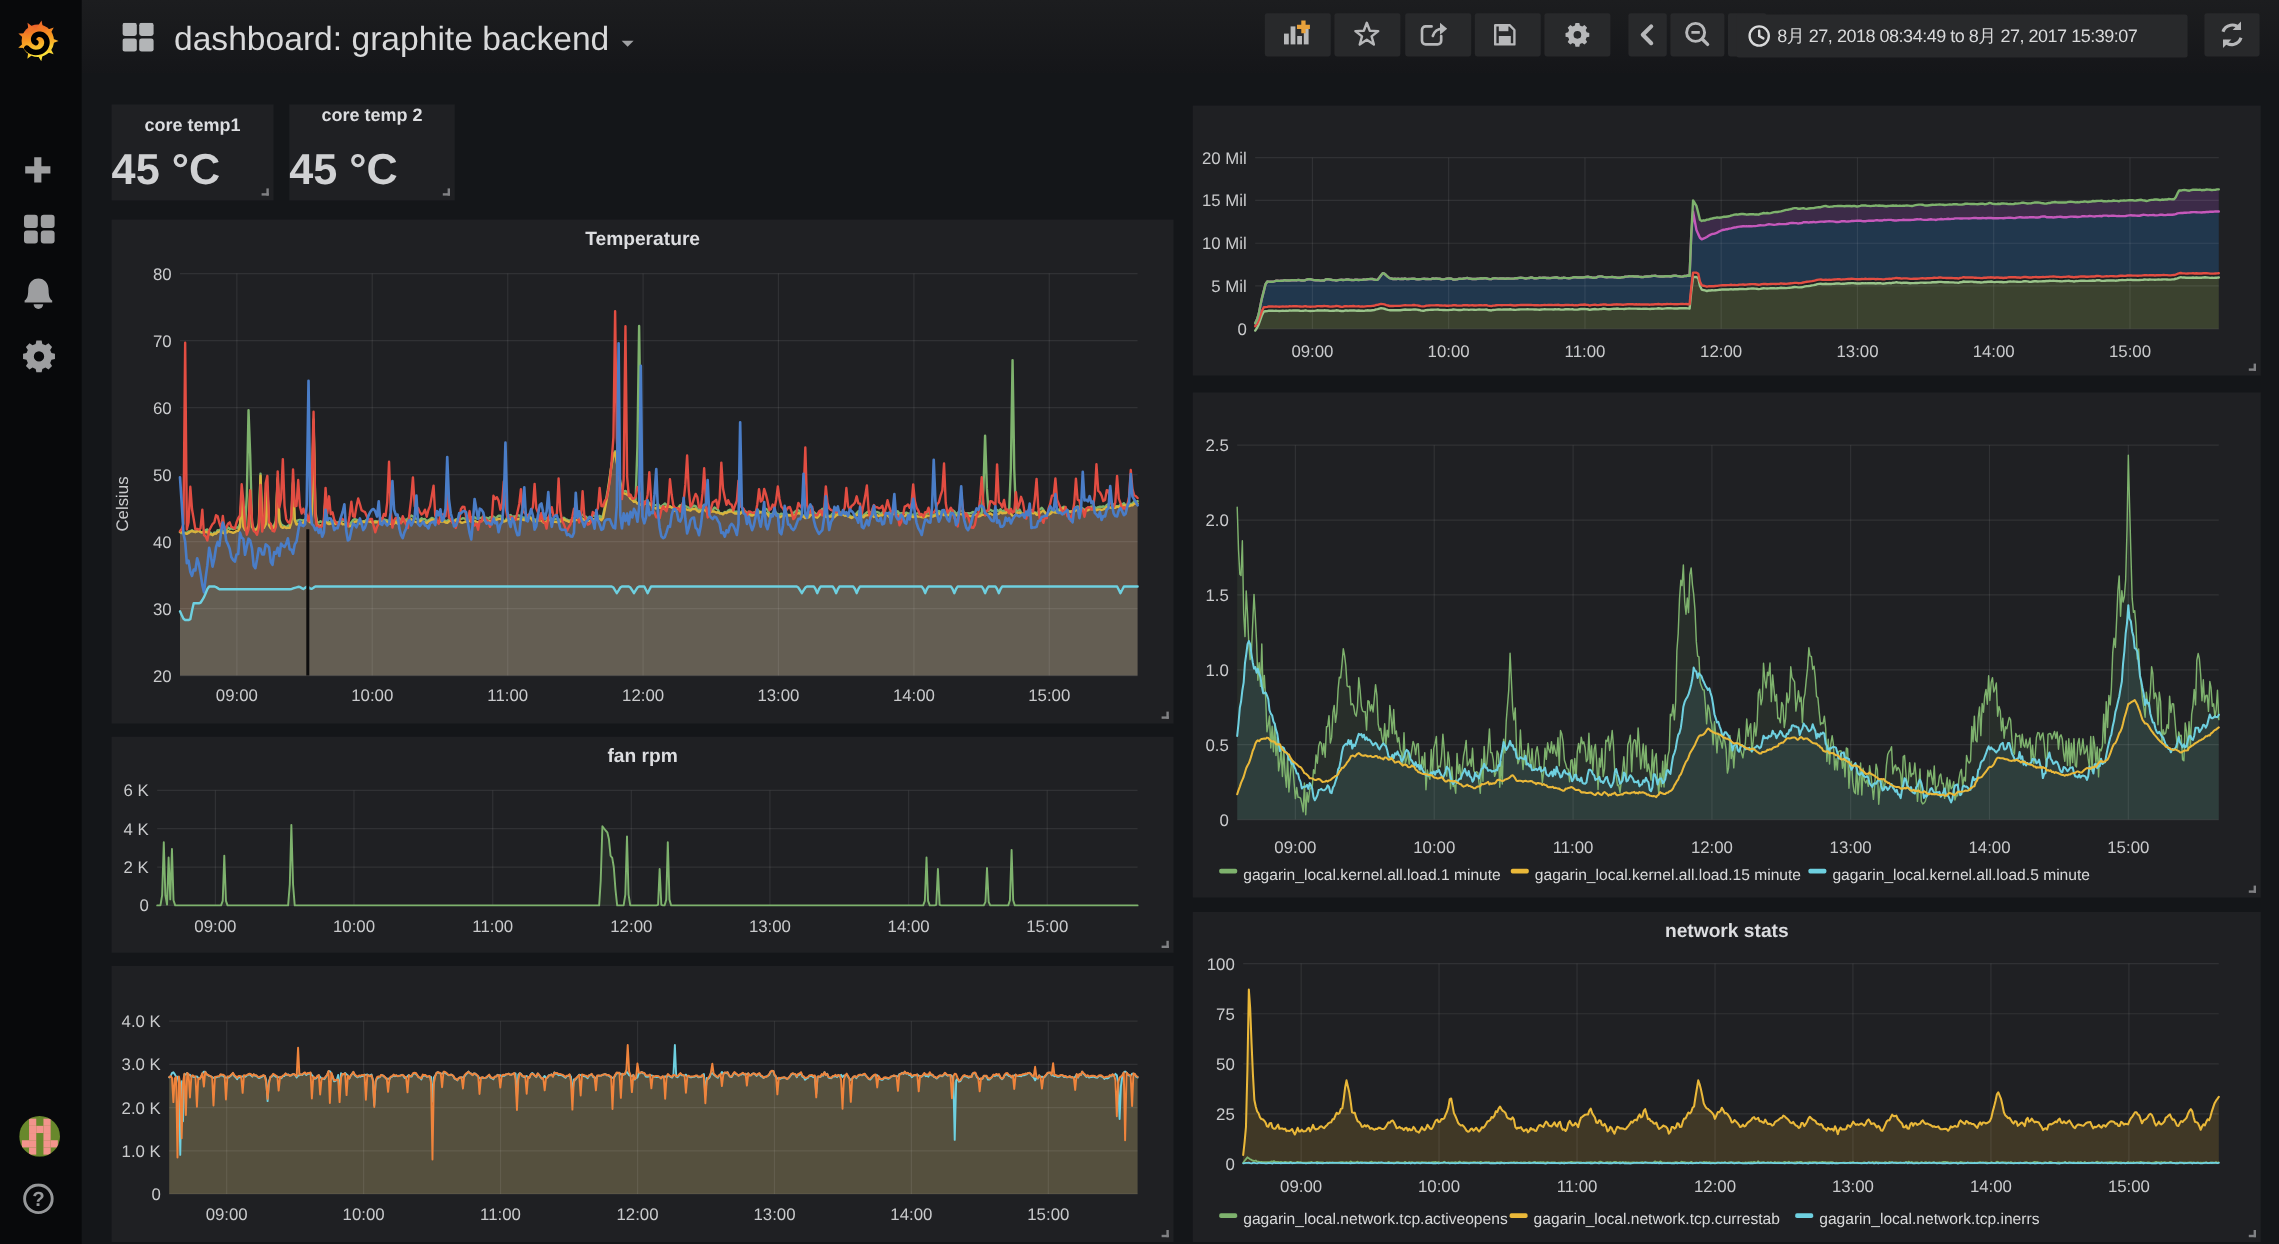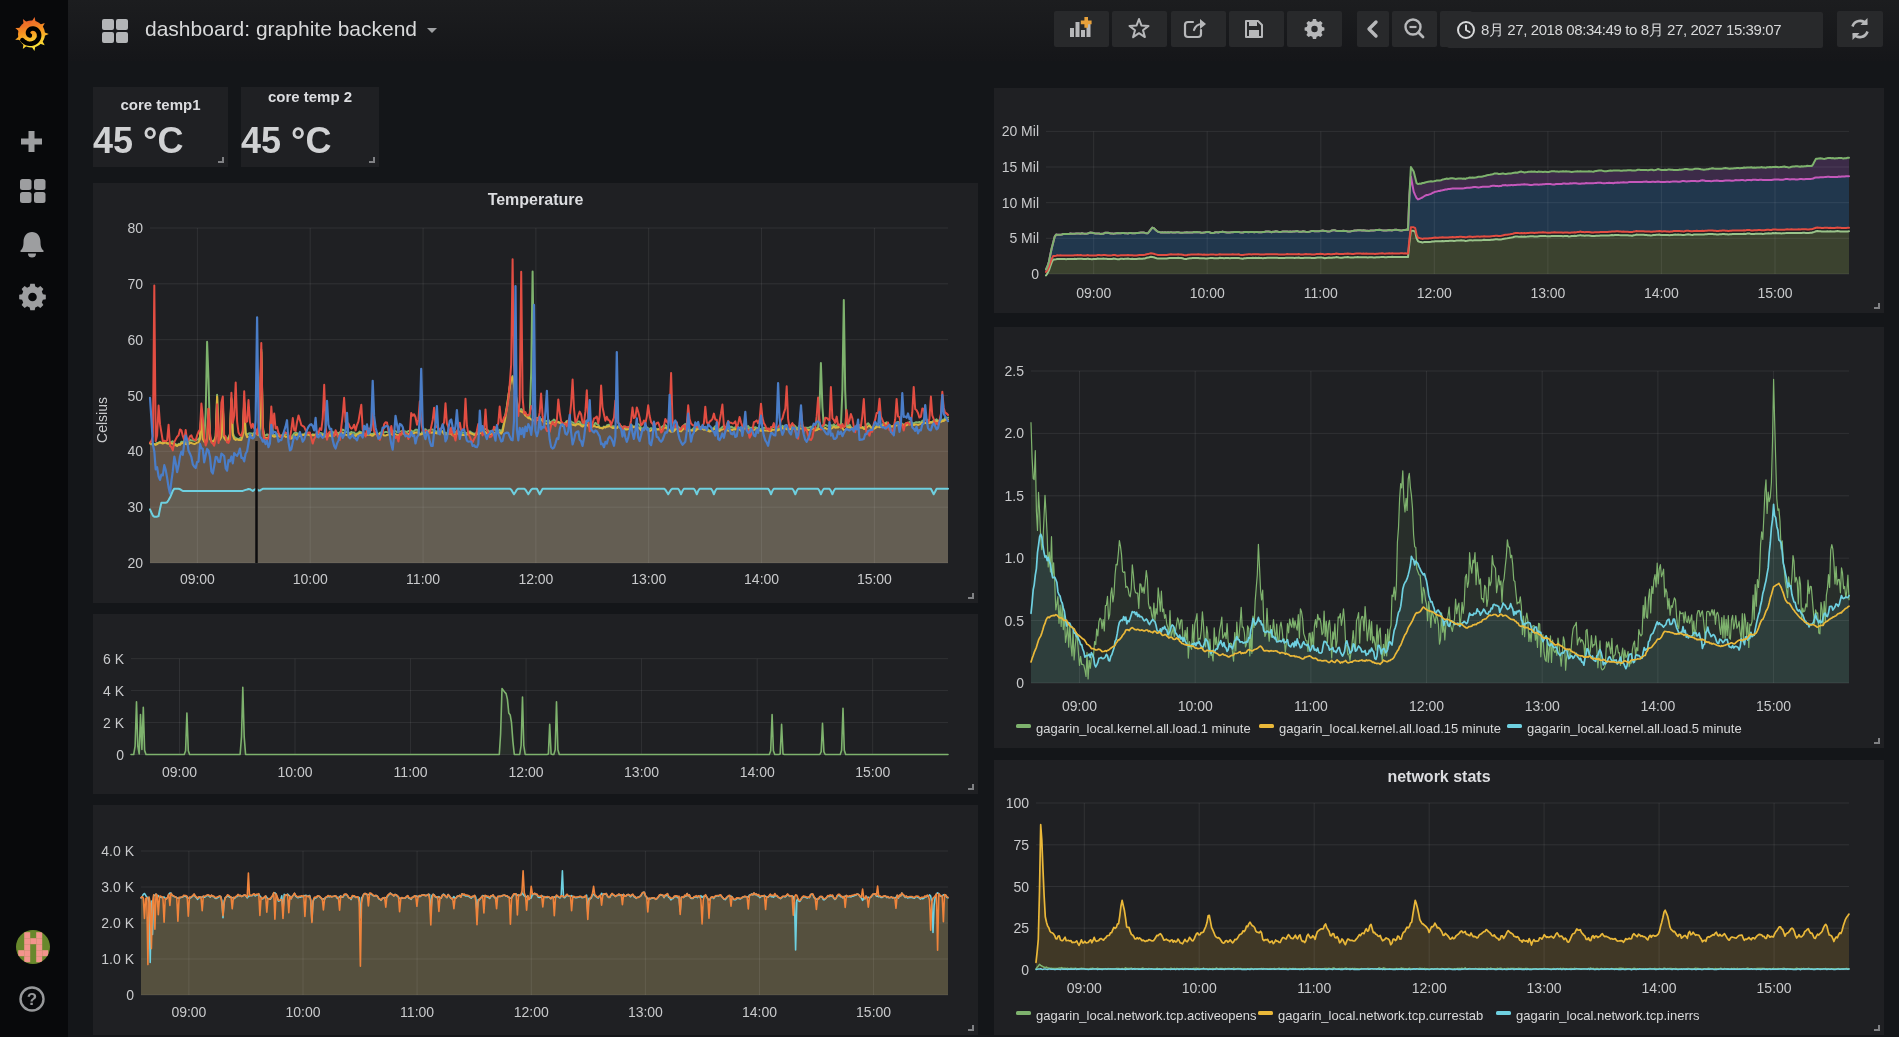--- a/index.html
+++ b/index.html
@@ -1,19 +1,19 @@
 <!DOCTYPE html>
 <html><head><meta charset="utf-8"><style>
 * { margin:0; padding:0; box-sizing:border-box; }
 html,body { width:1899px; height:1037px; background:#141619; overflow:hidden;
   font-family:"Liberation Sans", sans-serif; }
 #sidebar { position:absolute; left:0; top:0; width:68px; height:1037px; background:#08090b; }
 #navbar { position:absolute; left:68px; top:0; width:1831px; height:61px;
   background:linear-gradient(#1c1d1f,#151619); }
-#navtitle { position:absolute; left:77px; top:17px; font-size:21px; color:#d8d9da; }
+#navtitle { position:absolute; left:77px; top:17px; font-size:28px; color:#d8d9da; }
 .caret { display:inline-block; width:0; height:0; border-left:5px solid transparent;
   border-right:5px solid transparent; border-top:5px solid #9fa1a3; margin-left:10px; margin-bottom:3px; }
 .nbtn { position:absolute; background:#28292b; border-radius:2px; }
 .ttext { position:absolute; left:34px; top:9px; font-size:15px; letter-spacing:-0.4px; color:#d8d9da; white-space:nowrap; }
 .panel { position:absolute; background:#1f2023; }
 .ptitle { position:absolute; width:100%; text-align:center; font-size:16px; font-weight:700;
   color:#dcdde0; }
 .bigval { position:absolute; width:100%; top:33px; text-align:left; font-size:36px;
   font-weight:bold; color:#d0d1d3; }
 .rsz { position:absolute; right:4px; bottom:4px; width:6px; height:6px;
@@ -61,21 +61,21 @@
         <line x1="26.5" y1="21.5" x2="31" y2="26" stroke="#b7b8ba" stroke-width="2.8" stroke-linecap="round"></line>
       </svg></div>
     <div class="nbtn" style="left:1372px;top:11px;width:32px;height:36px"><svg width="32" height="36">
         <path d="M13,11 l7,7 -7,7" fill="none" stroke="#b7b8ba" stroke-width="3.4" stroke-linecap="round" stroke-linejoin="round"></path>
       </svg></div>
     <div class="nbtn" style="left:1379px;top:12px;width:376px;height:36px">
       <svg width="28" height="36" style="position:absolute;left:8px;top:0">
         <circle cx="11" cy="18" r="8" fill="none" stroke="#d8d9da" stroke-width="2"></circle>
         <path d="M11,13.5 v4.5 l3.5,2" fill="none" stroke="#d8d9da" stroke-width="2" stroke-linecap="round"></path>
       </svg>
-      <span class="ttext">8月 27, 2018 08:34:49 to 8月 27, 2027 15:39:07</span>
+      <span class="ttext">8月 27, 2018 08:34:49 to 8月 27, 2017 15:39:07</span>
     </div>
     <div class="nbtn" style="left:1769px;top:11px;width:46px;height:36px"><svg width="46" height="36">
         <path d="M15.5,15.5 a8,8 0 0 1 14,-2.5" fill="none" stroke="#b7b8ba" stroke-width="2.6"></path>
         <path d="M30.5,7 v7 h-7 Z" fill="#b7b8ba"></path>
         <path d="M30.5,20.5 a8,8 0 0 1 -14,2.5" fill="none" stroke="#b7b8ba" stroke-width="2.6"></path>
         <path d="M15.5,29 v-7 h7 Z" fill="#b7b8ba"></path>
       </svg></div>
 </div>
 <div id="sidebar">
     <svg width="68" height="60" style="position:absolute;top:6px;left:0">
@@ -172,20 +172,21 @@
       <text x="330.1" y="401.0" text-anchor="middle" font-size="14" fill="#c9cacc">11:00</text>
       <text x="442.9" y="401.0" text-anchor="middle" font-size="14" fill="#c9cacc">12:00</text>
       <text x="555.7" y="401.0" text-anchor="middle" font-size="14" fill="#c9cacc">13:00</text>
       <text x="668.6" y="401.0" text-anchor="middle" font-size="14" fill="#c9cacc">14:00</text>
       <text x="781.4" y="401.0" text-anchor="middle" font-size="14" fill="#c9cacc">15:00</text>
       <text x="14" y="237" font-size="14" fill="#c9cacc" transform="rotate(-90 14 237)" text-anchor="middle">Celsius</text>
     </svg>
     <div class="rsz"></div>
   </div>
 <div class="panel" style="left:93px;top:614px;width:885px;height:180px">
+    <div class="ptitle" style="top:8px">fan rpm</div>
     <svg width="885" height="180" style="position:absolute;left:0;top:0">
       <polygon fill="rgba(126,178,109,0.10)" stroke="none" points="38.0,140.5 38.0,140.5 39.4,140.5 40.7,140.5 42.1,132.2 43.5,87.8 44.8,132.2 46.2,139.9 47.5,100.6 48.9,135.5 50.3,93.4 51.6,136.2 53.0,140.5 54.4,140.5 55.7,140.5 57.1,140.5 58.5,140.5 59.8,140.5 61.2,140.5 62.6,140.5 63.9,140.5 65.3,140.5 66.6,140.5 68.0,140.5 69.4,140.5 70.7,140.5 72.1,140.5 73.5,140.5 74.8,140.5 76.2,140.5 77.6,140.5 78.9,140.5 80.3,140.5 81.6,140.5 83.0,140.5 84.4,140.5 85.7,140.5 87.1,140.5 88.5,140.5 89.8,140.5 91.2,140.5 92.6,136.7 93.9,99.0 95.3,136.7 96.6,140.5 98.0,140.5 99.4,140.5 100.7,140.5 102.1,140.5 103.5,140.5 104.8,140.5 106.2,140.5 107.6,140.5 108.9,140.5 110.3,140.5 111.7,140.5 113.0,140.5 114.4,140.5 115.7,140.5 117.1,140.5 118.5,140.5 119.8,140.5 121.2,140.5 122.6,140.5 123.9,140.5 125.3,140.5 126.7,140.5 128.0,140.5 129.4,140.5 130.7,140.5 132.1,140.5 133.5,140.5 134.8,140.5 136.2,140.5 137.6,140.5 138.9,140.5 140.3,140.5 141.7,140.5 143.0,140.5 144.4,140.5 145.8,140.5 147.1,140.5 148.5,122.9 149.8,73.4 151.2,122.9 152.6,140.5 153.9,140.5 155.3,140.5 156.7,140.5 158.0,140.5 159.4,140.5 160.8,140.5 162.1,140.5 163.5,140.5 164.8,140.5 166.2,140.5 167.6,140.5 168.9,140.5 170.3,140.5 171.7,140.5 173.0,140.5 174.4,140.5 175.8,140.5 177.1,140.5 178.5,140.5 179.8,140.5 181.2,140.5 182.6,140.5 183.9,140.5 185.3,140.5 186.7,140.5 188.0,140.5 189.4,140.5 190.8,140.5 192.1,140.5 193.5,140.5 194.9,140.5 196.2,140.5 197.6,140.5 198.9,140.5 200.3,140.5 201.7,140.5 203.0,140.5 204.4,140.5 205.8,140.5 207.1,140.5 208.5,140.5 209.9,140.5 211.2,140.5 212.6,140.5 213.9,140.5 215.3,140.5 216.7,140.5 218.0,140.5 219.4,140.5 220.8,140.5 222.1,140.5 223.5,140.5 224.9,140.5 226.2,140.5 227.6,140.5 229.0,140.5 230.3,140.5 231.7,140.5 233.0,140.5 234.4,140.5 235.8,140.5 237.1,140.5 238.5,140.5 239.9,140.5 241.2,140.5 242.6,140.5 244.0,140.5 245.3,140.5 246.7,140.5 248.0,140.5 249.4,140.5 250.8,140.5 252.1,140.5 253.5,140.5 254.9,140.5 256.2,140.5 257.6,140.5 259.0,140.5 260.3,140.5 261.7,140.5 263.1,140.5 264.4,140.5 265.8,140.5 267.1,140.5 268.5,140.5 269.9,140.5 271.2,140.5 272.6,140.5 274.0,140.5 275.3,140.5 276.7,140.5 278.1,140.5 279.4,140.5 280.8,140.5 282.1,140.5 283.5,140.5 284.9,140.5 286.2,140.5 287.6,140.5 289.0,140.5 290.3,140.5 291.7,140.5 293.1,140.5 294.4,140.5 295.8,140.5 297.1,140.5 298.5,140.5 299.9,140.5 301.2,140.5 302.6,140.5 304.0,140.5 305.3,140.5 306.7,140.5 308.1,140.5 309.4,140.5 310.8,140.5 312.2,140.5 313.5,140.5 314.9,140.5 316.2,140.5 317.6,140.5 319.0,140.5 320.3,140.5 321.7,140.5 323.1,140.5 324.4,140.5 325.8,140.5 327.2,140.5 328.5,140.5 329.9,140.5 331.2,140.5 332.6,140.5 334.0,140.5 335.3,140.5 336.7,140.5 338.1,140.5 339.4,140.5 340.8,140.5 342.2,140.5 343.5,140.5 344.9,140.5 346.3,140.5 347.6,140.5 349.0,140.5 350.3,140.5 351.7,140.5 353.1,140.5 354.4,140.5 355.8,140.5 357.2,140.5 358.5,140.5 359.9,140.5 361.3,140.5 362.6,140.5 364.0,140.5 365.3,140.5 366.7,140.5 368.1,140.5 369.4,140.5 370.8,140.5 372.2,140.5 373.5,140.5 374.9,140.5 376.3,140.5 377.6,140.5 379.0,140.5 380.3,140.5 381.7,140.5 383.1,140.5 384.4,140.5 385.8,140.5 387.2,140.5 388.5,140.5 389.9,140.5 391.3,140.5 392.6,140.5 394.0,140.5 395.4,140.5 396.7,140.5 398.1,140.5 399.4,140.5 400.8,140.5 402.2,140.5 403.5,140.5 404.9,140.5 406.3,140.5 407.6,120.0 409.0,74.5 410.4,76.4 411.7,78.1 413.1,79.6 414.4,85.1 415.8,99.1 417.2,100.9 418.5,108.7 419.9,127.4 421.3,140.5 422.6,140.5 424.0,140.5 425.4,140.5 426.7,140.5 428.1,131.5 429.5,83.0 430.8,131.5 432.2,140.5 433.5,140.5 434.9,140.5 436.3,140.5 437.6,140.5 439.0,140.5 440.4,140.5 441.7,140.5 443.1,140.5 444.5,140.5 445.8,140.5 447.2,140.5 448.5,140.5 449.9,140.5 451.3,140.5 452.6,140.5 454.0,140.5 455.4,140.0 456.7,110.2 458.1,140.0 459.5,140.5 460.8,140.5 462.2,135.7 463.5,87.8 464.9,135.7 466.3,140.5 467.6,140.5 469.0,140.5 470.4,140.5 471.7,140.5 473.1,140.5 474.5,140.5 475.8,140.5 477.2,140.5 478.6,140.5 479.9,140.5 481.3,140.5 482.6,140.5 484.0,140.5 485.4,140.5 486.7,140.5 488.1,140.5 489.5,140.5 490.8,140.5 492.2,140.5 493.6,140.5 494.9,140.5 496.3,140.5 497.6,140.5 499.0,140.5 500.4,140.5 501.7,140.5 503.1,140.5 504.5,140.5 505.8,140.5 507.2,140.5 508.6,140.5 509.9,140.5 511.3,140.5 512.7,140.5 514.0,140.5 515.4,140.5 516.7,140.5 518.1,140.5 519.5,140.5 520.8,140.5 522.2,140.5 523.6,140.5 524.9,140.5 526.3,140.5 527.7,140.5 529.0,140.5 530.4,140.5 531.7,140.5 533.1,140.5 534.5,140.5 535.8,140.5 537.2,140.5 538.6,140.5 539.9,140.5 541.3,140.5 542.7,140.5 544.0,140.5 545.4,140.5 546.7,140.5 548.1,140.5 549.5,140.5 550.8,140.5 552.2,140.5 553.6,140.5 554.9,140.5 556.3,140.5 557.7,140.5 559.0,140.5 560.4,140.5 561.8,140.5 563.1,140.5 564.5,140.5 565.8,140.5 567.2,140.5 568.6,140.5 569.9,140.5 571.3,140.5 572.7,140.5 574.0,140.5 575.4,140.5 576.8,140.5 578.1,140.5 579.5,140.5 580.8,140.5 582.2,140.5 583.6,140.5 584.9,140.5 586.3,140.5 587.7,140.5 589.0,140.5 590.4,140.5 591.8,140.5 593.1,140.5 594.5,140.5 595.9,140.5 597.2,140.5 598.6,140.5 599.9,140.5 601.3,140.5 602.7,140.5 604.0,140.5 605.4,140.5 606.8,140.5 608.1,140.5 609.5,140.5 610.9,140.5 612.2,140.5 613.6,140.5 614.9,140.5 616.3,140.5 617.7,140.5 619.0,140.5 620.4,140.5 621.8,140.5 623.1,140.5 624.5,140.5 625.9,140.5 627.2,140.5 628.6,140.5 629.9,140.5 631.3,140.5 632.7,140.5 634.0,140.5 635.4,140.5 636.8,140.5 638.1,140.5 639.5,140.5 640.9,140.5 642.2,140.5 643.6,140.5 645.0,140.5 646.3,140.5 647.7,140.5 649.0,140.5 650.4,140.5 651.8,140.5 653.1,140.5 654.5,140.5 655.9,140.5 657.2,140.5 658.6,140.5 660.0,140.5 661.3,140.5 662.7,140.5 664.0,140.5 665.4,140.5 666.8,140.5 668.1,140.5 669.5,140.5 670.9,140.5 672.2,140.5 673.6,140.5 675.0,140.5 676.3,140.5 677.7,136.8 679.1,100.6 680.4,136.8 681.8,140.5 683.1,140.5 684.5,140.5 685.9,140.5 687.2,140.0 688.6,110.2 690.0,140.0 691.3,140.5 692.7,140.5 694.1,140.5 695.4,140.5 696.8,140.5 698.1,140.5 699.5,140.5 700.9,140.5 702.2,140.5 703.6,140.5 705.0,140.5 706.3,140.5 707.7,140.5 709.1,140.5 710.4,140.5 711.8,140.5 713.2,140.5 714.5,140.5 715.9,140.5 717.2,140.5 718.6,140.5 720.0,140.5 721.3,140.5 722.7,140.5 724.1,140.5 725.4,140.5 726.8,140.5 728.2,137.6 729.5,109.4 730.9,137.6 732.2,140.5 733.6,140.5 735.0,140.5 736.3,140.5 737.7,140.5 739.1,140.5 740.4,140.5 741.8,140.5 743.2,140.5 744.5,140.5 745.9,140.5 747.2,140.5 748.6,136.2 750.0,94.2 751.3,136.2 752.7,140.5 754.1,140.5 755.4,140.5 756.8,140.5 758.2,140.5 759.5,140.5 760.9,140.5 762.3,140.5 763.6,140.5 765.0,140.5 766.3,140.5 767.7,140.5 769.1,140.5 770.4,140.5 771.8,140.5 773.2,140.5 774.5,140.5 775.9,140.5 777.3,140.5 778.6,140.5 780.0,140.5 781.3,140.5 782.7,140.5 784.1,140.5 785.4,140.5 786.8,140.5 788.2,140.5 789.5,140.5 790.9,140.5 792.3,140.5 793.6,140.5 795.0,140.5 796.4,140.5 797.7,140.5 799.1,140.5 800.4,140.5 801.8,140.5 803.2,140.5 804.5,140.5 805.9,140.5 807.3,140.5 808.6,140.5 810.0,140.5 811.4,140.5 812.7,140.5 814.1,140.5 815.4,140.5 816.8,140.5 818.2,140.5 819.5,140.5 820.9,140.5 822.3,140.5 823.6,140.5 825.0,140.5 826.4,140.5 827.7,140.5 829.1,140.5 830.4,140.5 831.8,140.5 833.2,140.5 834.5,140.5 835.9,140.5 837.3,140.5 838.6,140.5 840.0,140.5 841.4,140.5 842.7,140.5 844.1,140.5 845.5,140.5 846.8,140.5 848.2,140.5 849.5,140.5 850.9,140.5 852.3,140.5 853.6,140.5 855.0,140.5 855.0,140.5"></polygon>
       <line x1="38.0" y1="140.5" x2="855.0" y2="140.5" stroke="rgba(255,255,255,0.08)" stroke-width="1"></line>
       <line x1="38.0" y1="108.6" x2="855.0" y2="108.6" stroke="rgba(255,255,255,0.08)" stroke-width="1"></line>
       <line x1="38.0" y1="76.6" x2="855.0" y2="76.6" stroke="rgba(255,255,255,0.08)" stroke-width="1"></line>
       <line x1="38.0" y1="44.7" x2="855.0" y2="44.7" stroke="rgba(255,255,255,0.08)" stroke-width="1"></line>
       <line x1="86.5" y1="140.5" x2="86.5" y2="44.7" stroke="rgba(255,255,255,0.08)" stroke-width="1"></line>
       <line x1="202.0" y1="140.5" x2="202.0" y2="44.7" stroke="rgba(255,255,255,0.08)" stroke-width="1"></line>
       <line x1="317.6" y1="140.5" x2="317.6" y2="44.7" stroke="rgba(255,255,255,0.08)" stroke-width="1"></line>
       <line x1="433.1" y1="140.5" x2="433.1" y2="44.7" stroke="rgba(255,255,255,0.08)" stroke-width="1"></line>

